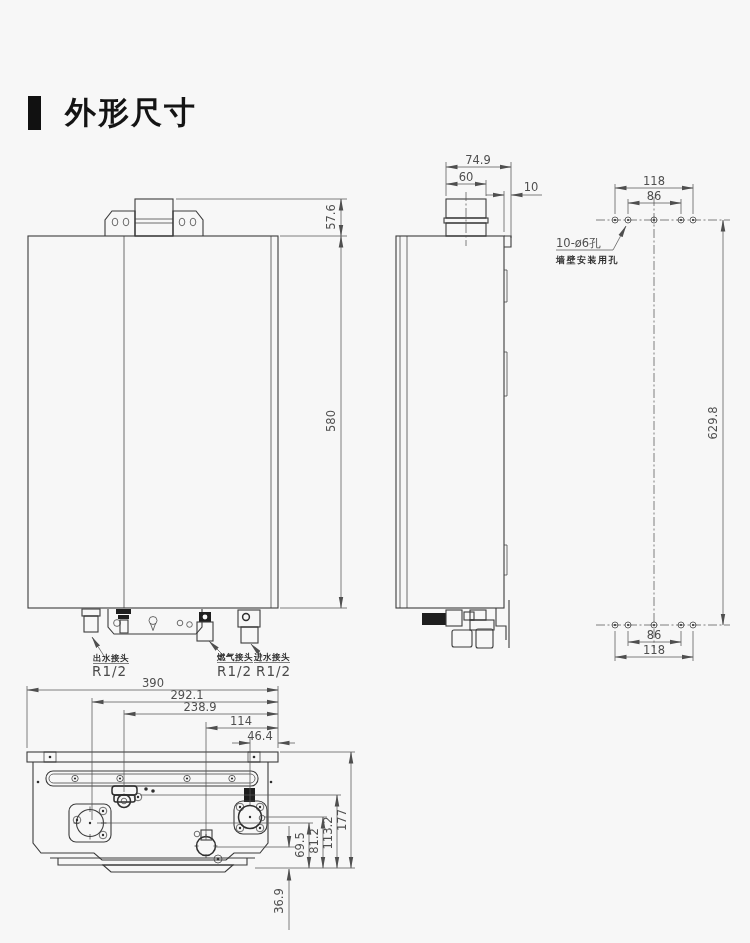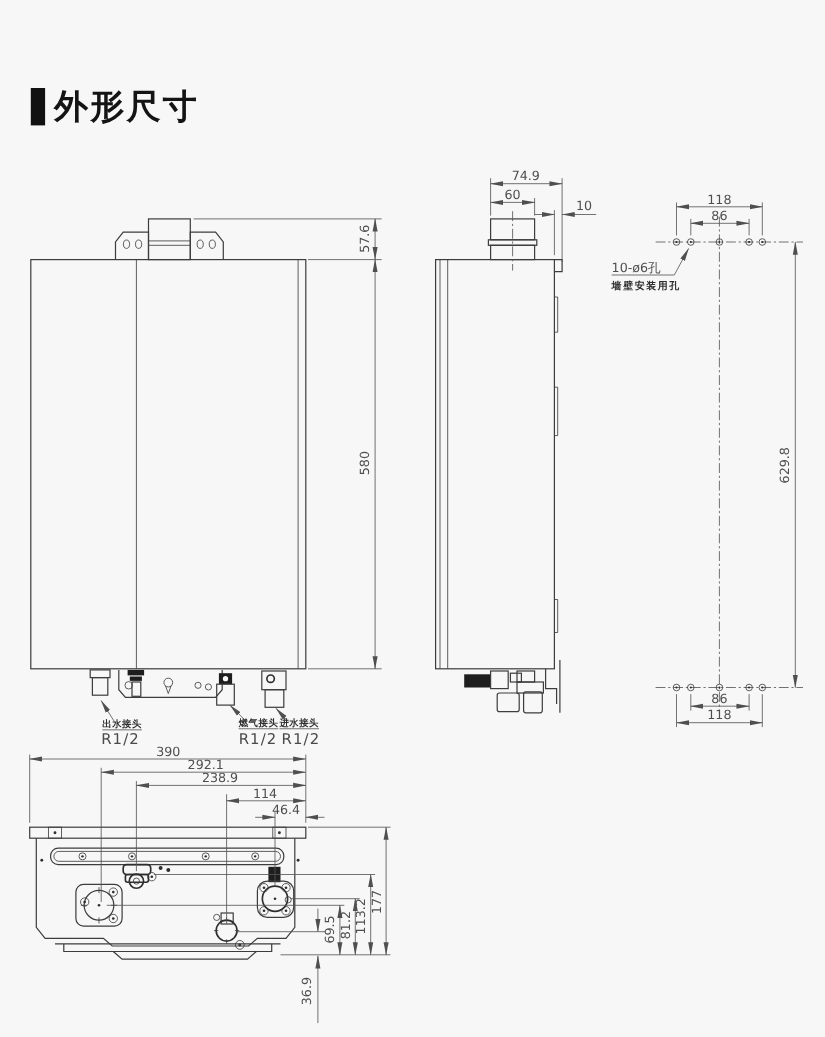--- a/index.html
+++ b/index.html
@@ -1,20 +1,20 @@
 <!DOCTYPE html>
 <html><head>
 <meta charset="utf-8">
 <style>
   html,body{margin:0;padding:0;}
   body{width:750px;height:943px;background:#f7f7f7;font-family:"DejaVu Sans",sans-serif;}
   .canvas{position:relative;width:750px;height:943px;overflow:hidden;}
   .hdr{position:absolute;left:28px;top:76px;display:flex;align-items:center;}
   .hdr .bar{display:inline-block;width:13px;height:34px;background:#111;margin-right:8px;}
-  .hdr h2{margin:0;font-size:31px;letter-spacing:2px;font-weight:600;color:#141414;font-family:"DejaVu Sans",sans-serif;}
+  .hdr h2{margin:16px;font-size:31px;letter-spacing:2px;font-weight:600;color:#141414;font-family:"DejaVu Sans",sans-serif;}
   svg{position:absolute;left:0;top:0;}
   .b  {fill:none;stroke:#3d3d3d;stroke-width:1.1;stroke-linejoin:miter;}
   .b2 {fill:none;stroke:#2e2e2e;stroke-width:1.5;}
   .t  {fill:none;stroke:#3d3d3d;stroke-width:0.75;}
   .d  {fill:none;stroke:#555;stroke-width:0.75;}
   .cl {fill:none;stroke:#555;stroke-width:0.75;stroke-dasharray:9 2.5 2 2.5;}
   .ink{fill:#1e1e1e;stroke:none;}
   .dot{fill:#2e2e2e;stroke:none;}
   text.dim{font-size:11.5px;fill:#4f4f4f;}
   text.cjk{font-size:8.5px;font-weight:600;fill:#2f2f2f;letter-spacing:0.5px;}

